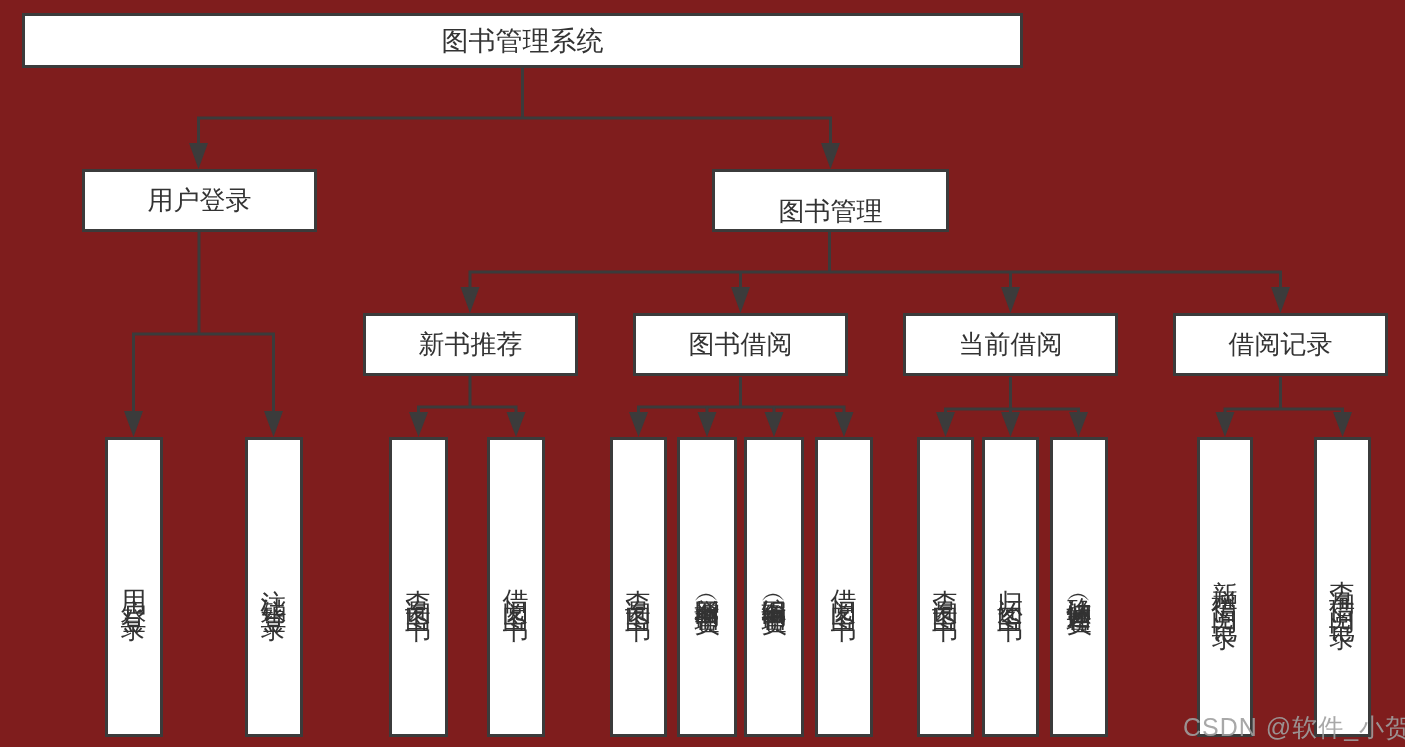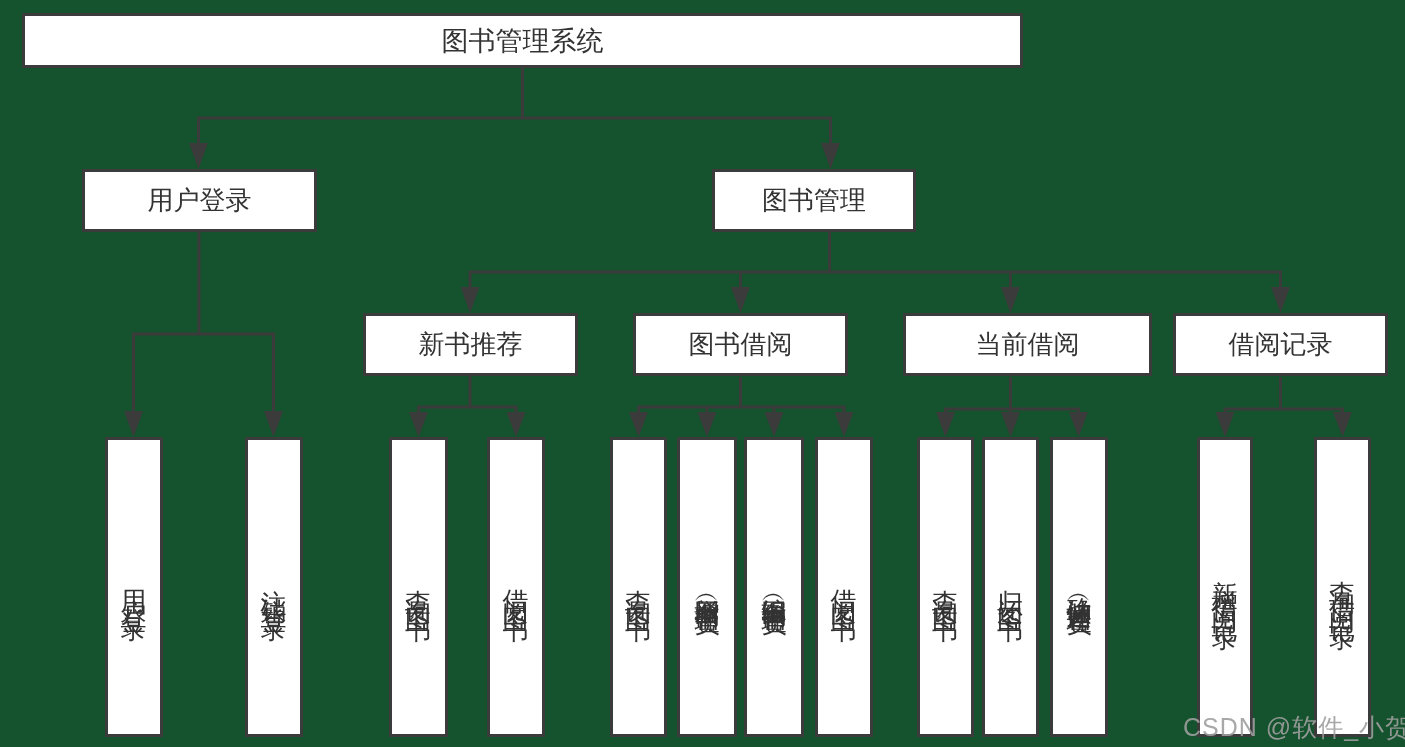--- a/index.html
+++ b/index.html
@@ -1,34 +1,34 @@
 <!DOCTYPE html>
 <html><head>
 <meta charset="utf-8">
 <style>
   html,body { margin:0; padding:0; background:#ffffff; }
   .stage {
     position:relative; width:1405px; height:747px;
-    background:#14532d; overflow:hidden;
+    background:#7f1d1d; overflow:hidden;
     font-family:"Liberation Sans", sans-serif;
     color:#333333;
   }
   svg.connectors { position:absolute; left:0; top:0; z-index:1; }
   .node, .leaf {
     position:absolute; box-sizing:border-box; background:#ffffff;
     border:3px solid #3b3b3b; display:flex; align-items:center;
     justify-content:center; z-index:2;
   }
   .node { font-size:26px; }
   #root-box      { left:22px;  top:13px;  width:1001px; height:55px; font-size:27px; }
   #n-user-login  { left:82px;  top:169px; width:235px; height:63px; }
-  #n-book-mgmt   { left:712px; top:169px; width:204px; height:63px; }
+  #n-book-mgmt   { left:712px; top:169px; width:237px; height:63px;align-items:flex-end; }
   #n-new-book    { left:363px; top:313px; width:215px; height:63px;justify-content:center; }
   #n-book-borrow { left:633px; top:313px; width:215px; height:63px;font-family:Liberation Serif, serif; }
-  #n-current-borrow { left:903px;  top:313px; width:249px; height:63px; }
+  #n-current-borrow { left:903px;  top:313px; width:215px; height:63px; }
   #n-borrow-record  { left:1173px; top:313px; width:215px; height:63px; }
 
   .leaf { top:437px; height:300px; }
   .leaf .vtext {
     writing-mode:vertical-rl; text-orientation:mixed;
     font-size:26px; line-height:1; letter-spacing:9px; color:#333333;
   }
   .leaf.dense .vtext { font-size:25px; letter-spacing:2px; }
   #lf-ul-0 { left:105px;  width:58px; }
   #lf-ul-1 { left:245px;  width:58px; }

